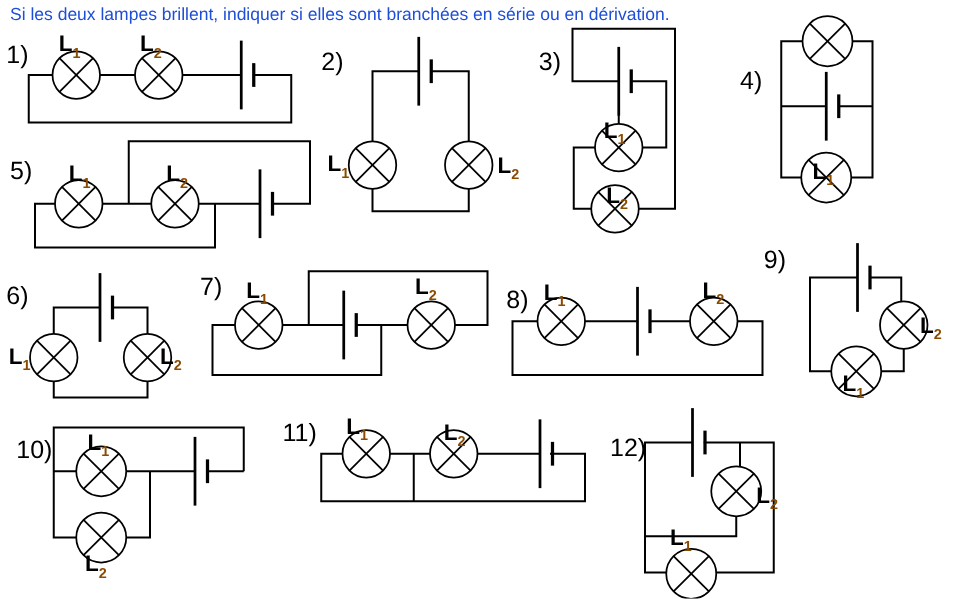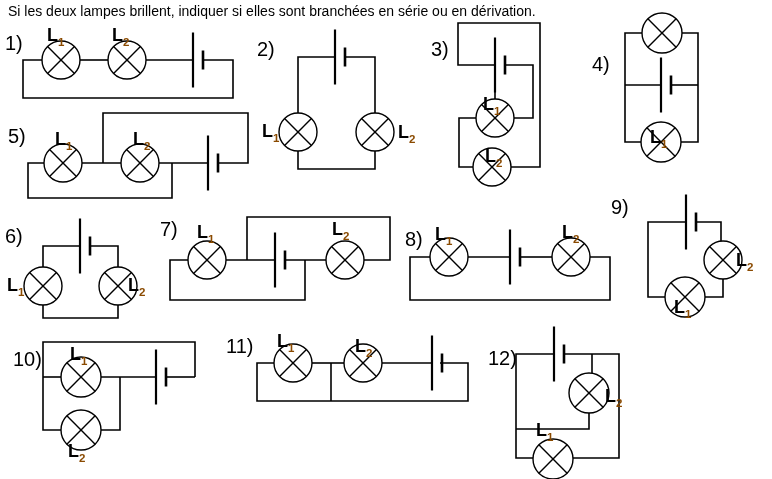--- a/index.html
+++ b/index.html
@@ -15,21 +15,21 @@
     position: relative;
     width: 772px;
     height: 479px;
     background: #ffffff;
   }
   .worksheet-title {
     position: absolute;
     left: 8px;
     top: 3px;
     font-size: 14px;
-    color: #000000;
+    color: #1d4ed8;
     white-space: nowrap;
     letter-spacing: 0px;
   }
   svg.circuits {
     position: absolute;
     left: 0;
     top: 0;
   }
   svg text { user-select: none; }
 </style>

